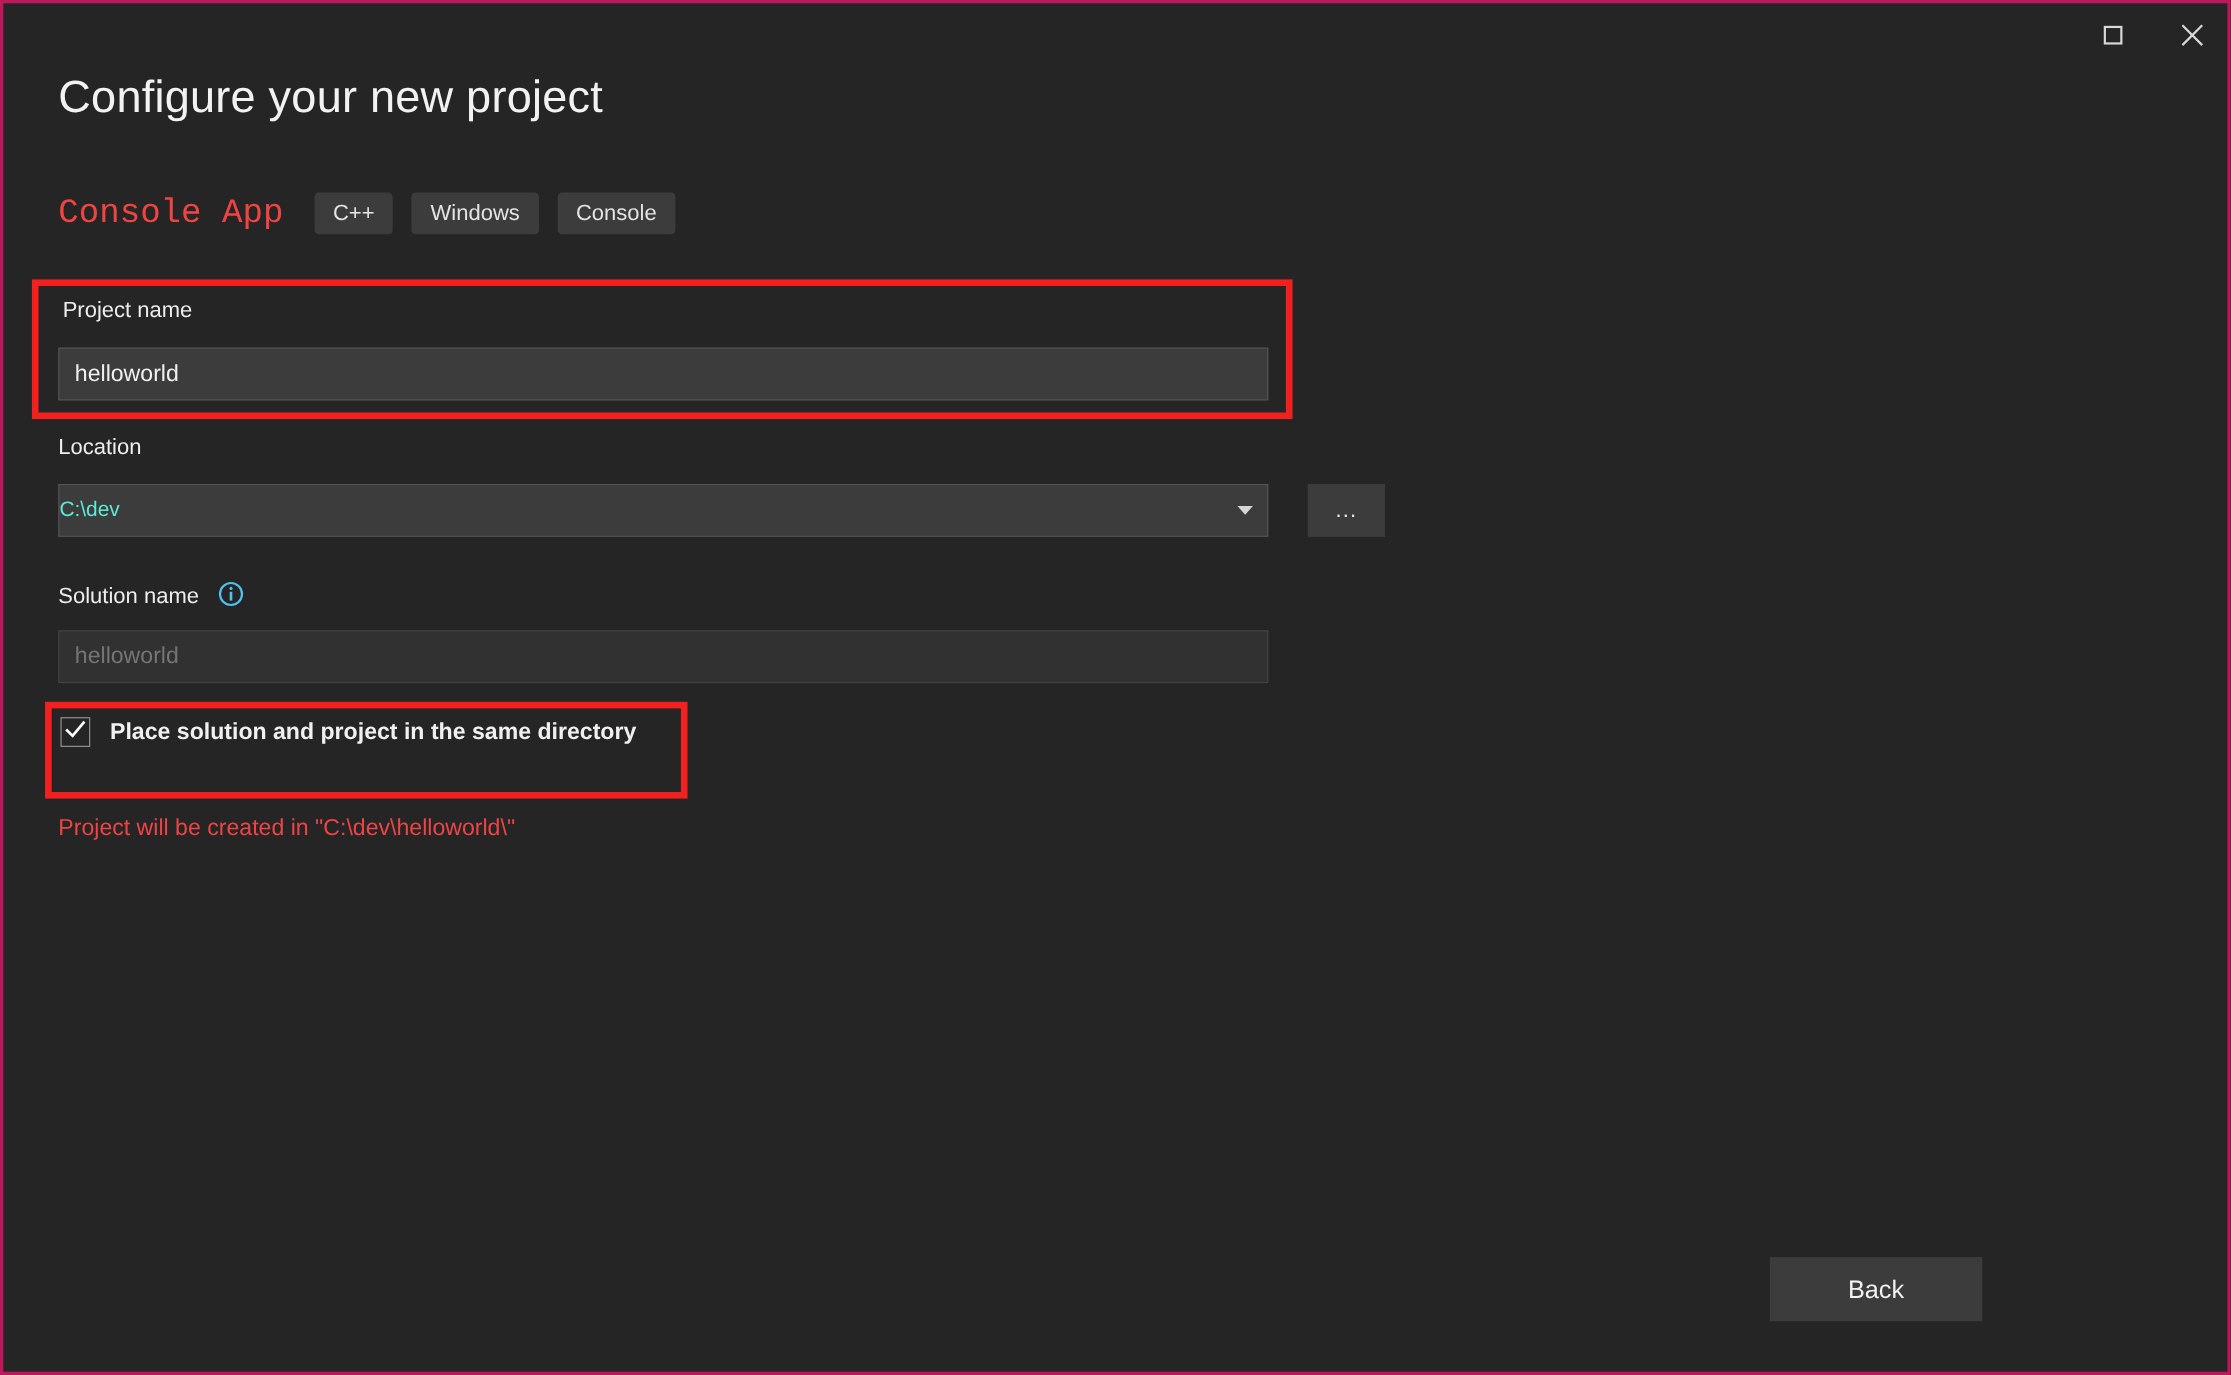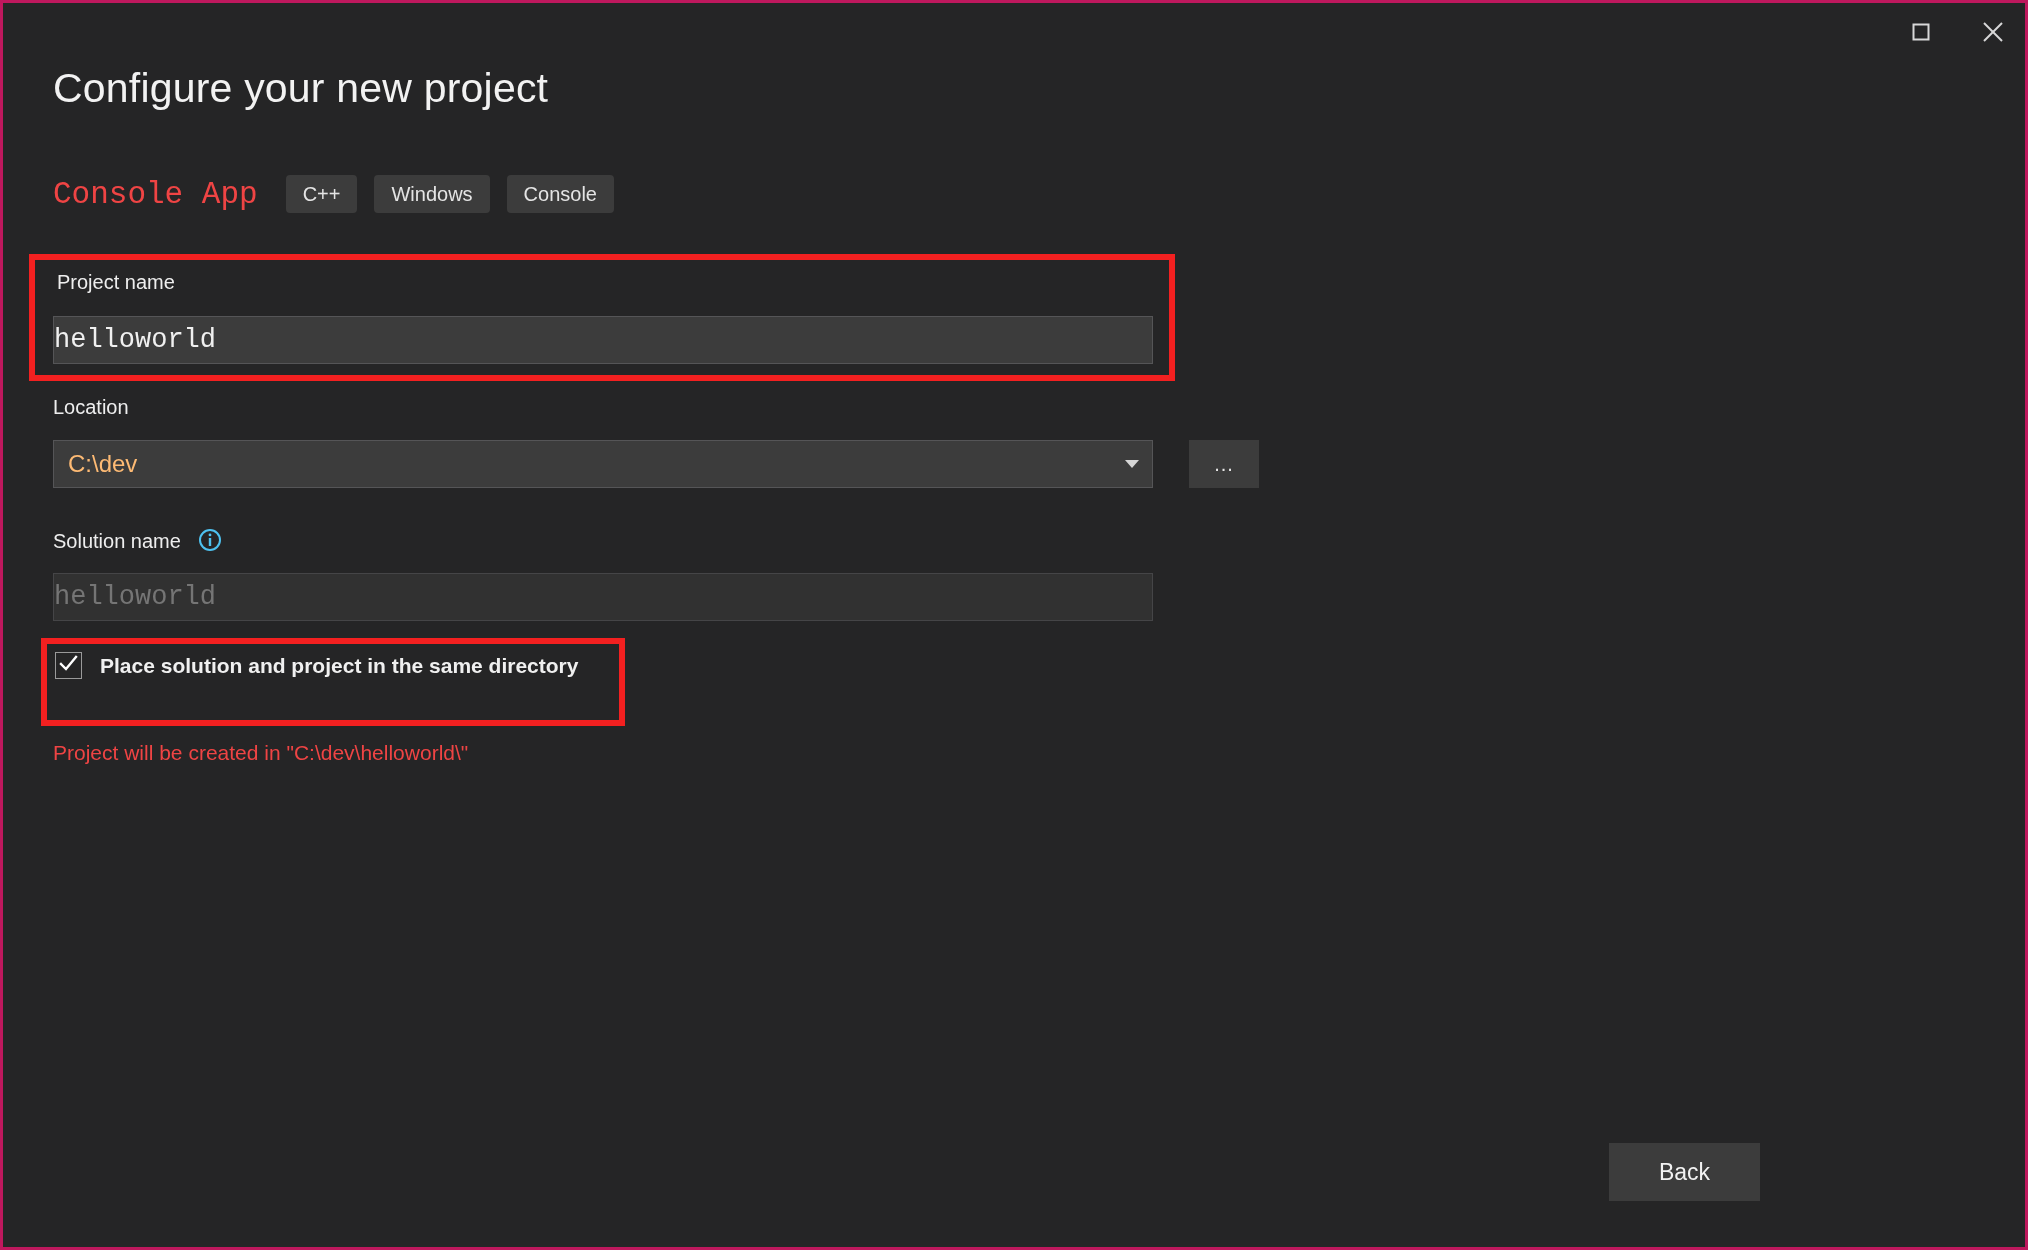--- a/index.html
+++ b/index.html
@@ -92,44 +92,43 @@
     font-size: 20px;
     color: #eeeeee;
     white-space: nowrap;
   }
   .text-input {
     position: absolute;
     box-sizing: border-box;
     background: #3c3c3c;
     border: 1px solid #555557;
     color: #f0f0f0;
-    font-family: Liberation Mono, monospace;
-    font-size: 27px;
-    padding: 0 0;
+    font-family: Liberation Sans, sans-serif;
+    font-size: 21px;
+    padding: 0 14px;
     outline: none;
   }
   .text-input.disabled {
     background: #313131;
     border-color: #454547;
     color: #8a8a8a;
   }
   .combo {
     position: absolute;
     box-sizing: border-box;
     background: #3c3c3c;
     border: 1px solid #555557;
     display: flex;
     align-items: center;
     cursor: default;
   }
   .combo-text {
     flex: 1;
-    color: #fdba74;
-    font-size: 24px;
-    padding-left: 14px;
+    color: #5eead4;
+    font-size: 19px;
     white-space: nowrap;
     overflow: hidden;
   }
   .combo-arrow {
     width: 40px;
     display: flex;
     align-items: center;
     justify-content: center;
   }
   .browse-btn {
@@ -278,15 +277,15 @@
       </span>
     </span>
     <span class="checkbox-label">Place solution and project in the same directory</span>
   </div>
 
   <div class="created-in" style="left:50px; top:738px;">Project will be created in "C:\dev\helloworld\"</div>
 
   <div class="highlight" style="left:26px; top:251px; width:1146px; height:127px;"></div>
   <div class="highlight" style="left:38px; top:635px; width:584px; height:88px;"></div>
 
-  <div class="footer-btn" style="left:1606px; top:1140px; width:151px; height:58px;">Back</div>
+  <div class="footer-btn" style="left:1606px; top:1140px; width:193px; height:58px;">Back</div>
 
 </div>
 
 </body></html>

